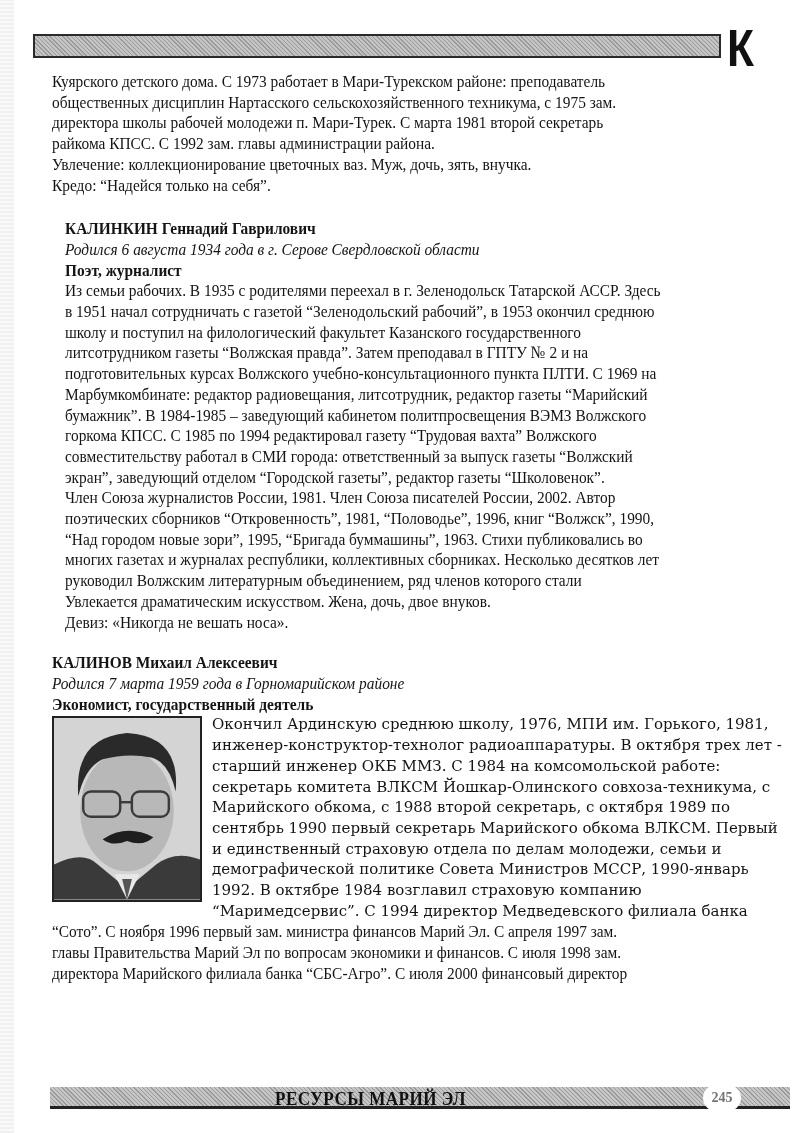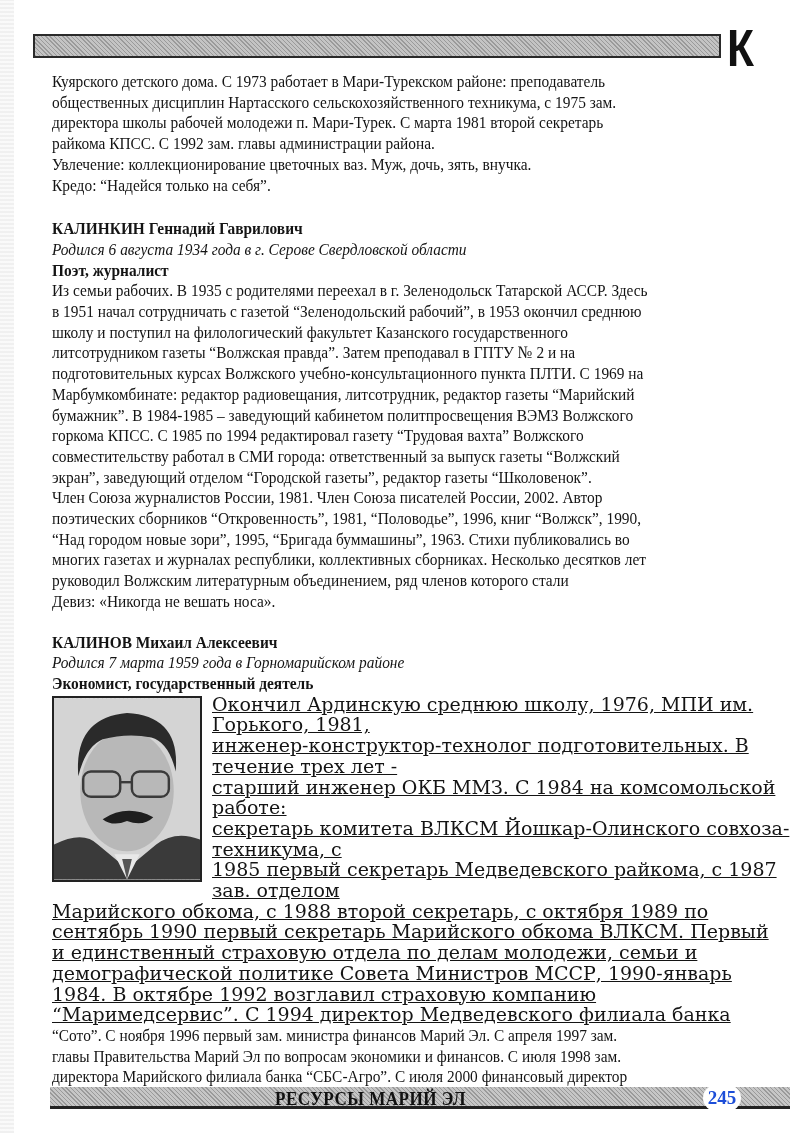--- a/index.html
+++ b/index.html
@@ -23,89 +23,90 @@
   .section-letter {
     position: absolute; left: 727px; top: 22px;
     font-family: "Liberation Sans", "DejaVu Sans", sans-serif;
     font-weight: bold; font-size: 52px; line-height: 52px; color: #111;
     transform: scaleX(0.85); transform-origin: left top;
   }
   .content {
     position: absolute; left: 52px; top: 71px; width: 745px;
     font-size: 17.5px; line-height: 20.7px;
   }
-  .content p { margin: 0; text-decoration: underline; }
+  .content p { margin: 0; }
   .cond { display: inline-block; transform: scaleX(0.88); transform-origin: left; white-space: nowrap; }
   .entry { margin-top: 20px; }
   .name { font-weight: bold; }
   .birth { font-style: italic; }
   .prof { font-weight: bold; }
   .photo-wrap {
     float: left; width: 150px; height: 186px; margin: 2px 10px 2px 0;
     border: 2px solid #222; box-sizing: border-box; position: relative; overflow: hidden;
     background: repeating-linear-gradient(45deg, #cfcfcf 0 1px, #e2e2e2 1px 3px);
   }
   .photo-wrap svg { width: 100%; height: 100%; display: block; }
-  .serif2 { font-family: "DejaVu Serif", serif; font-size: 19px; line-height: 20.7px; }
+  .serif2 { font-family: "DejaVu Serif", serif; font-size: 15px; line-height: 20.7px; }
   .footer-bar {
     position: absolute; left: 50px; top: 1087px; width: 740px; height: 22px;
     background:
       repeating-linear-gradient(45deg, #9a9a9a 0 1px, #c6c6c6 1px 3px),
       #b0b0b0;
     border-bottom: 3px solid #222; box-sizing: border-box;
   }
   .footer-title {
     position: absolute; left: 275px; top: 1088px;
     font-family: "Liberation Serif", serif; font-size: 19px; font-weight: bold;
     letter-spacing: 0.5px; color: #111;
     transform: scaleX(0.9); transform-origin: left;
   }
   .page-num-badge {
     position: absolute; left: 703px; top: 1085px; width: 38px; height: 26px;
     background: #fff; border-radius: 13px;
     display: flex; align-items: center; justify-content: center;
-    font-family: "Liberation Serif", serif; font-size: 19px; font-weight: bold; color: #1d4ed8;
+    font-family: "Liberation Serif", serif; font-size: 14px; font-weight: bold; color: #737373;
   }
 </style>
 </head>
 <body>
 
 <div class="left-edge"></div>
 <div class="header-bar"></div>
 <div class="section-letter">К</div>
 
 <div class="content">
   <div>
     <p><span class="cond">Куярского детского дома. С 1973 работает в Мари-Турекском районе: преподаватель</span></p>
     <p><span class="cond">общественных дисциплин Нартасского сельскохозяйственного техникума, с 1975 зам.</span></p>
     <p><span class="cond">директора школы рабочей молодежи п. Мари-Турек. С марта 1981 второй секретарь</span></p>
     <p><span class="cond">райкома КПСС. С 1992 зам. главы администрации района.</span></p>
     <p><span class="cond">Увлечение: коллекционирование цветочных ваз. Муж, дочь, зять, внучка.</span></p>
     <p><span class="cond">Кредо: “Надейся только на себя”.</span></p>
   </div>
 
-  <div class="entry" style="margin-top:23px;">
+  <div class="entry" style="margin-top:23px;margin-left:13px;">
     <p><span class="cond name">КАЛИНКИН Геннадий Гаврилович</span></p>
     <p><span class="cond birth">Родился 6 августа 1934 года в г. Серове Свердловской области</span></p>
     <p><span class="cond prof">Поэт, журналист</span></p>
     <p><span class="cond">Из семьи рабочих. В 1935 с родителями переехал в г. Зеленодольск Татарской АССР. Здесь</span></p>
     <p><span class="cond">в 1951 начал сотрудничать с газетой “Зеленодольский рабочий”, в 1953 окончил среднюю</span></p>
     <p><span class="cond">школу и поступил на филологический факультет Казанского государственного</span></p>
     <p><span class="cond">литсотрудником газеты “Волжская правда”. Затем преподавал в ГПТУ № 2 и на</span></p>
     <p><span class="cond">подготовительных курсах Волжского учебно-консультационного пункта ПЛТИ. С 1969 на</span></p>
     <p><span class="cond">Марбумкомбинате: редактор радиовещания, литсотрудник, редактор газеты “Марийский</span></p>
     <p><span class="cond">бумажник”. В 1984-1985 – заведующий кабинетом политпросвещения ВЭМЗ Волжского</span></p>
     <p><span class="cond">горкома КПСС. С 1985 по 1994 редактировал газету “Трудовая вахта” Волжского</span></p>
     <p><span class="cond">совместительству работал в СМИ города: ответственный за выпуск газеты “Волжский</span></p>
     <p><span class="cond">экран”, заведующий отделом “Городской газеты”, редактор газеты “Школовенок”.</span></p>
     <p><span class="cond">Член Союза журналистов России, 1981. Член Союза писателей России, 2002. Автор</span></p>
     <p><span class="cond">поэтических сборников “Откровенность”, 1981, “Половодье”, 1996, книг “Волжск”, 1990,</span></p>
     <p><span class="cond">“Над городом новые зори”, 1995, “Бригада буммашины”, 1963. Стихи публиковались во</span></p>
     <p><span class="cond">многих газетах и журналах республики, коллективных сборниках. Несколько десятков лет</span></p>
     <p><span class="cond">руководил Волжским литературным объединением, ряд членов которого стали</span></p>
+    <p><span class="cond">Увлекается драматическим искусством. Жена, дочь, двое внуков.</span></p>
     <p><span class="cond">Девиз: «Никогда не вешать носа».</span></p>
   </div>
 
   <div class="entry" style="margin-top:20px;">
     <p><span class="cond name">КАЛИНОВ Михаил Алексеевич</span></p>
     <p><span class="cond birth">Родился 7 марта 1959 года в Горномарийском районе</span></p>
     <p><span class="cond prof">Экономист, государственный деятель</span></p>
 
     <div class="photo-wrap">
       <svg viewBox="0 0 150 186">
@@ -116,29 +117,28 @@
         <ellipse cx="75" cy="95" rx="48" ry="62" fill="#b8b8b8"></ellipse>
         <path d="M25 80 Q20 20 75 15 Q130 18 125 75 Q118 45 100 40 Q75 35 50 42 Q32 50 25 80 Z" fill="#2a2a2a"></path>
         <rect x="30" y="75" width="38" height="26" rx="8" fill="none" stroke="#3a3a3a" stroke-width="2.5"></rect>
         <rect x="80" y="75" width="38" height="26" rx="8" fill="none" stroke="#3a3a3a" stroke-width="2.5"></rect>
         <line x1="68" y1="86" x2="80" y2="86" stroke="#3a3a3a" stroke-width="2.5"></line>
         <path d="M50 124 Q75 108 102 122 Q92 132 75 126 Q60 132 50 124 Z" fill="#1e1e1e"></path>
       </svg>
     </div>
     <div class="serif2">
       <p>Окончил Ардинскую среднюю школу, 1976, МПИ им. Горького, 1981,</p>
-      <p>инженер-конструктор-технолог подготовительных. В течение трех лет -</p>
+      <p>инженер-конструктор-технолог радиоаппаратуры. В октября трех лет -</p>
       <p>старший инженер ОКБ ММЗ. С 1984 на комсомольской работе:</p>
       <p>секретарь комитета ВЛКСМ Йошкар-Олинского совхоза-техникума, с</p>
-      <p>1985 первый секретарь Медведевского райкома, с 1987 зав. отделом</p>
       <p>Марийского обкома, с 1988 второй секретарь, с октября 1989 по</p>
       <p>сентябрь 1990 первый секретарь Марийского обкома ВЛКСМ. Первый</p>
       <p>и единственный страховую отдела по делам молодежи, семьи и</p>
       <p>демографической политике Совета Министров МССР, 1990-январь</p>
-      <p>1984. В октябре 1992 возглавил страховую компанию</p>
+      <p>1992. В октябре 1984 возглавил страховую компанию</p>
       <p>“Маримедсервис”. С 1994 директор Медведевского филиала банка</p>
     </div>
     <div style="clear:both"></div>
     <p><span class="cond">“Сото”. С ноября 1996 первый зам. министра финансов Марий Эл. С апреля 1997 зам.</span></p>
     <p><span class="cond">главы Правительства Марий Эл по вопросам экономики и финансов. С июля 1998 зам.</span></p>
     <p><span class="cond">директора Марийского филиала банка “СБС-Агро”. С июля 2000 финансовый директор</span></p>
   </div>
 </div>
 
 <div class="footer-bar"></div>

